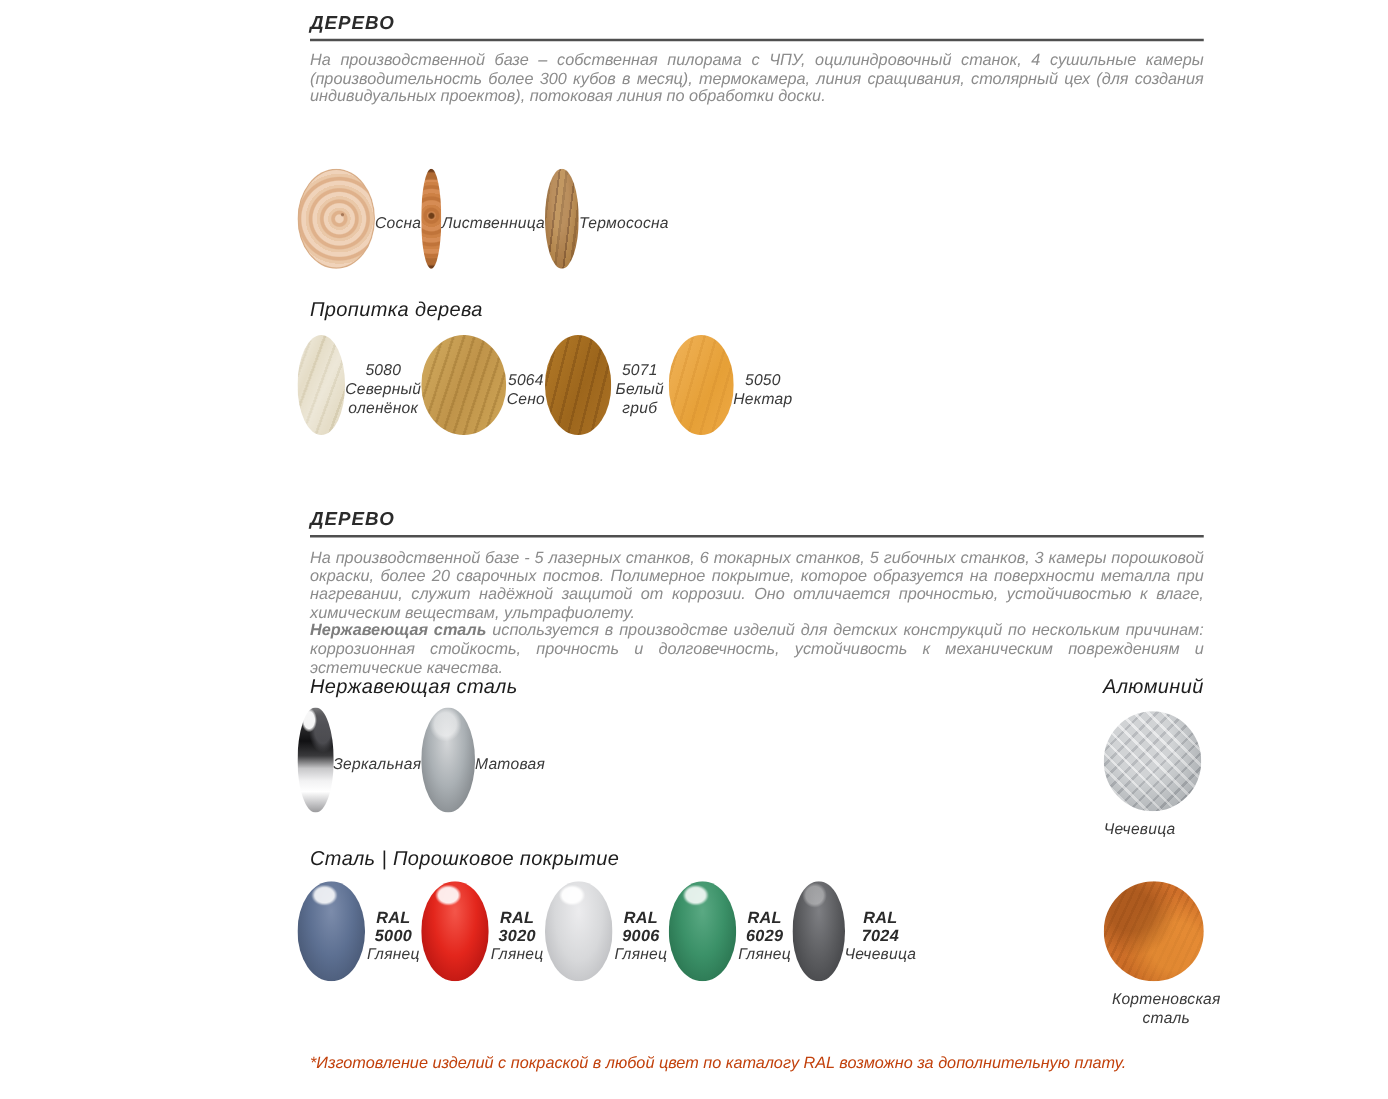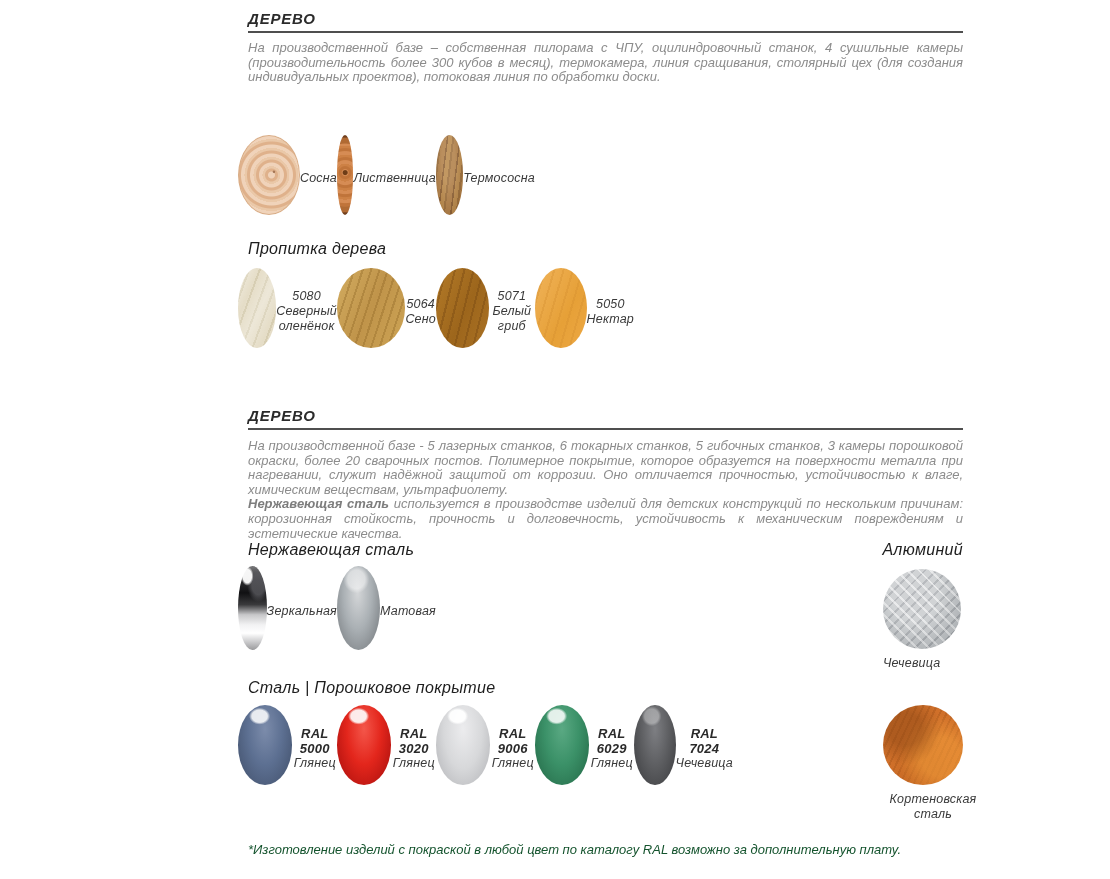--- a/index.html
+++ b/index.html
@@ -97,21 +97,21 @@
 
   
   .tex-corten { background:
     radial-gradient(circle at 28% 30%, rgba(140,70,20,.5) 0 20%, transparent 45%),
     radial-gradient(circle at 72% 65%, rgba(245,160,60,.55) 0 25%, transparent 55%),
     radial-gradient(circle at 50% 85%, rgba(190,100,30,.4) 0 20%, transparent 45%),
     repeating-linear-gradient(115deg, rgba(150,75,20,.3) 0 2px, transparent 2px 6px),
     #d0702a; }
 
   .ral-code { font-size:13px; font-weight:bold; color:#2a2a2a;text-align:center; }
-  .footer-note { font-size:13px; color:#14532d; }
+  .footer-note { font-size:13px; color:#c2410c; }
 </style>
 </head>
 <body>
 
 <div class="page">
   <div class="content">
 
     <div class="abs sec-h" style="top:10px">ДЕРЕВО</div>
     <div class="abs rule" style="top:31px"></div>
 

